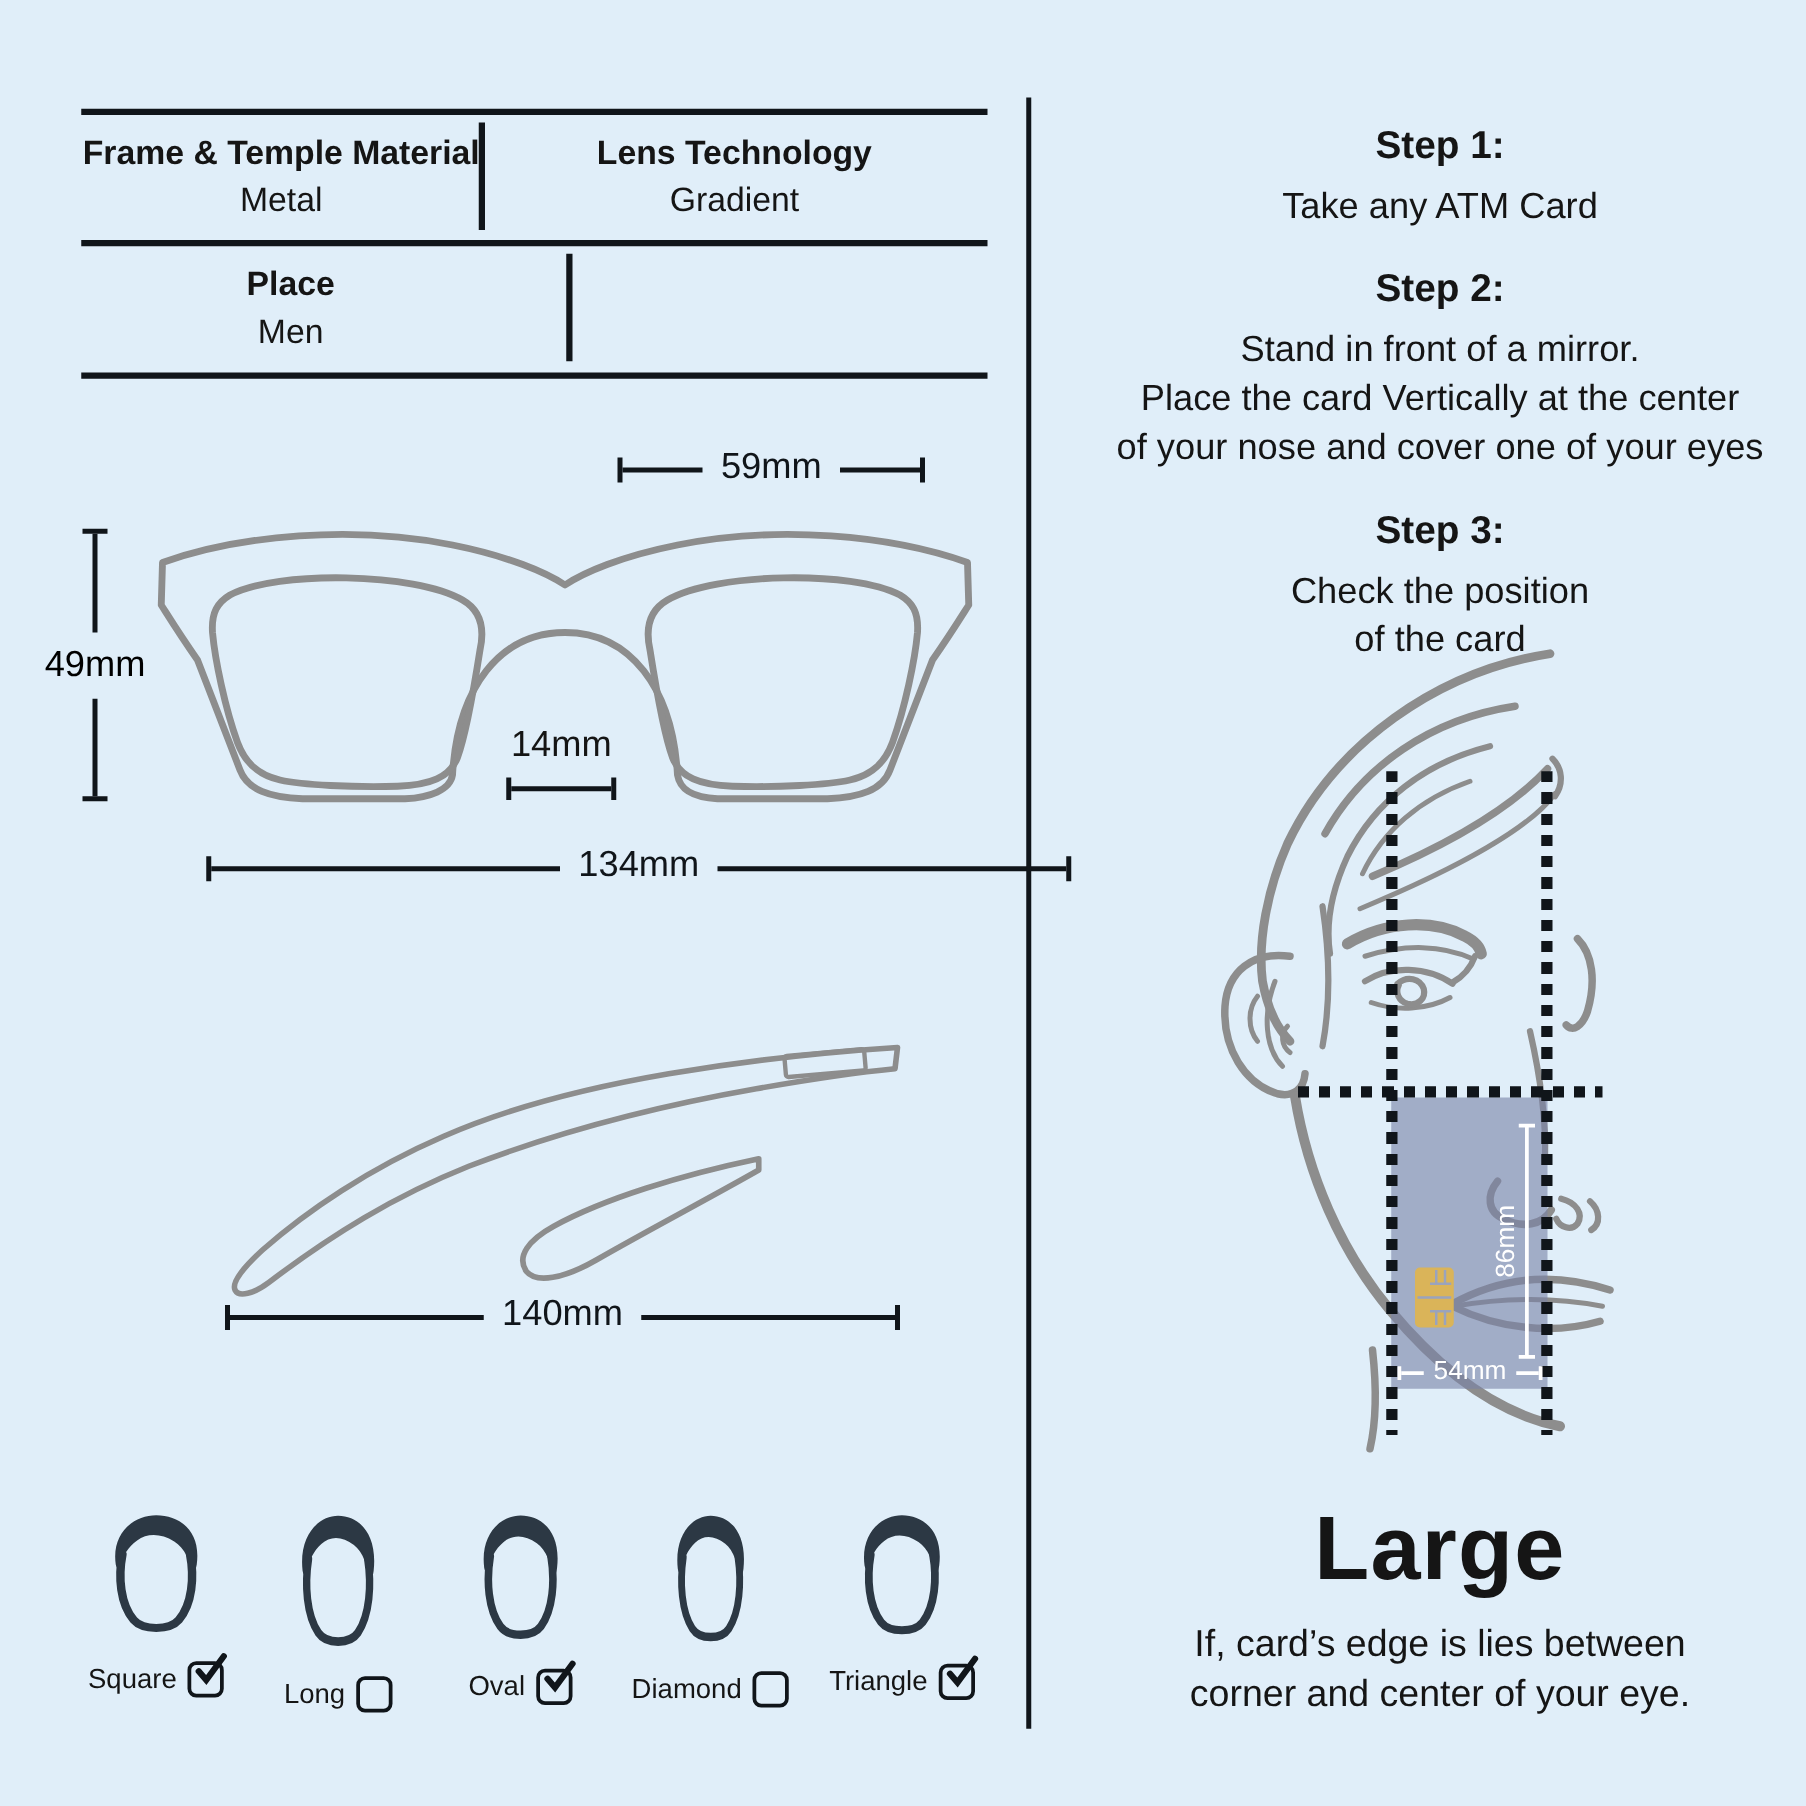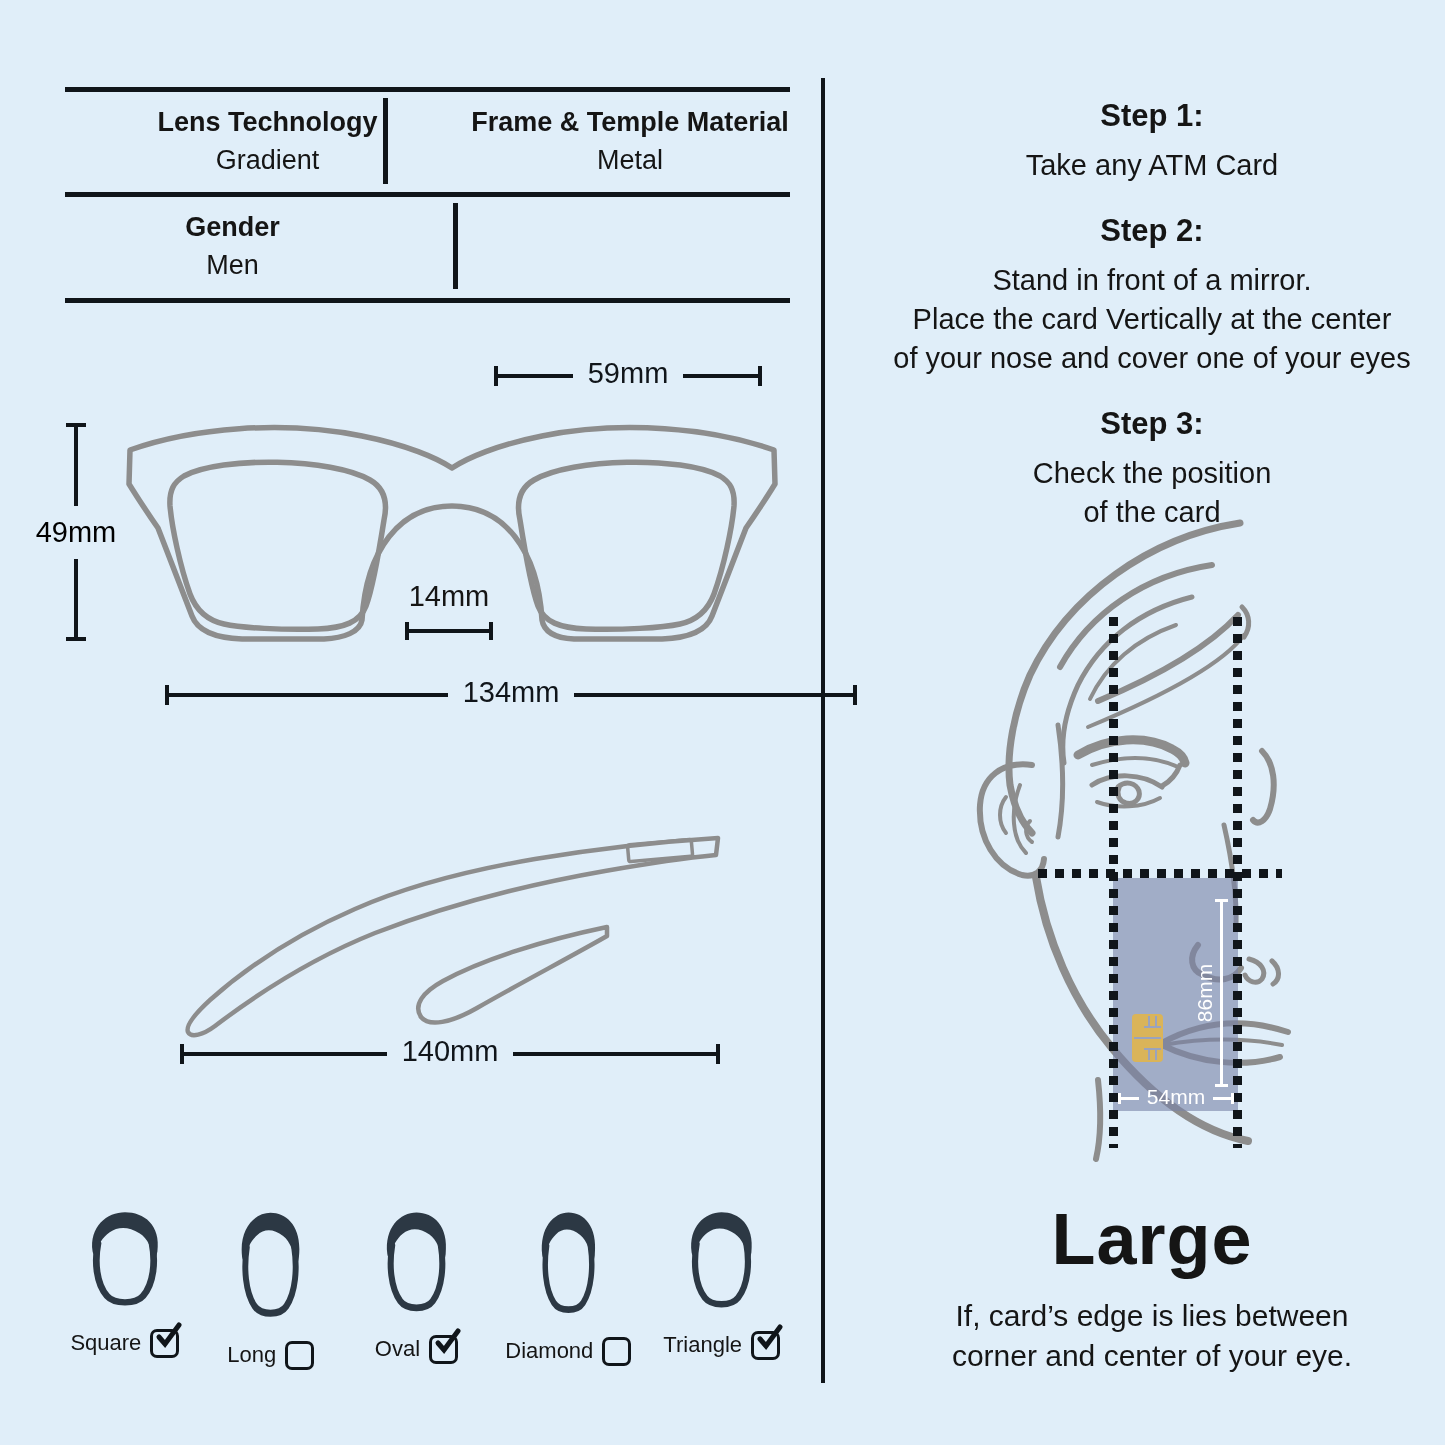--- a/index.html
+++ b/index.html
@@ -85,41 +85,41 @@
       <path d="M20,42 C16,64 18,90 30,105 C38,115 62,115 70,105 C82,90 84,64 80,42" fill="none" stroke="#2c3844" stroke-width="7.5" stroke-linecap="round"></path>
     </symbol>
   </svg>
 
   <div class="abs spec-table" style="height:218px;">
     <div class="hline" style="top:0;"></div>
     <div class="hline" style="top:105px;"></div>
     <div class="hline" style="top:211px;"></div>
 
     <div class="spec-row" style="top:5px;">
+      <div class="spec-cell" style="width:320px;">
+        <div class="spec-label">Frame &amp; Temple Material</div>
+        <div class="spec-value">Metal</div>
+      </div>
       <div class="spec-cell" style="width:405px;">
         <div class="spec-label">Lens Technology</div>
         <div class="spec-value">Gradient</div>
       </div>
-      <div class="spec-cell" style="width:320px;">
-        <div class="spec-label">Frame &amp; Temple Material</div>
-        <div class="spec-value">Metal</div>
-      </div>
       <div class="spec-vsep" style="left:318px; top:6px;"></div>
     </div>
 
     <div class="spec-row" style="top:110px;">
       <div class="spec-cell" style="width:335px;">
-        <div class="spec-label">Gender</div>
+        <div class="spec-label">Place</div>
         <div class="spec-value">Men</div>
       </div>
       <div class="spec-vsep" style="left:388px; top:6px;"></div>
     </div>
   </div>
 
-  <div class="abs dim" style="left:494px; top:362px; width:268px; height:28px;">
+  <div class="abs dim" style="left:494px; top:362px; width:246px; height:28px;">
     <span class="tick"></span>
     <span class="seg"></span>
     <span class="lbl">59mm</span>
     <span class="seg"></span>
     <span class="tick"></span>
   </div>
 
   <div class="abs dim-v" style="left:20px; top:423px; width:112px; height:218px;">
     <span class="tick"></span>
     <span class="seg"></span>

